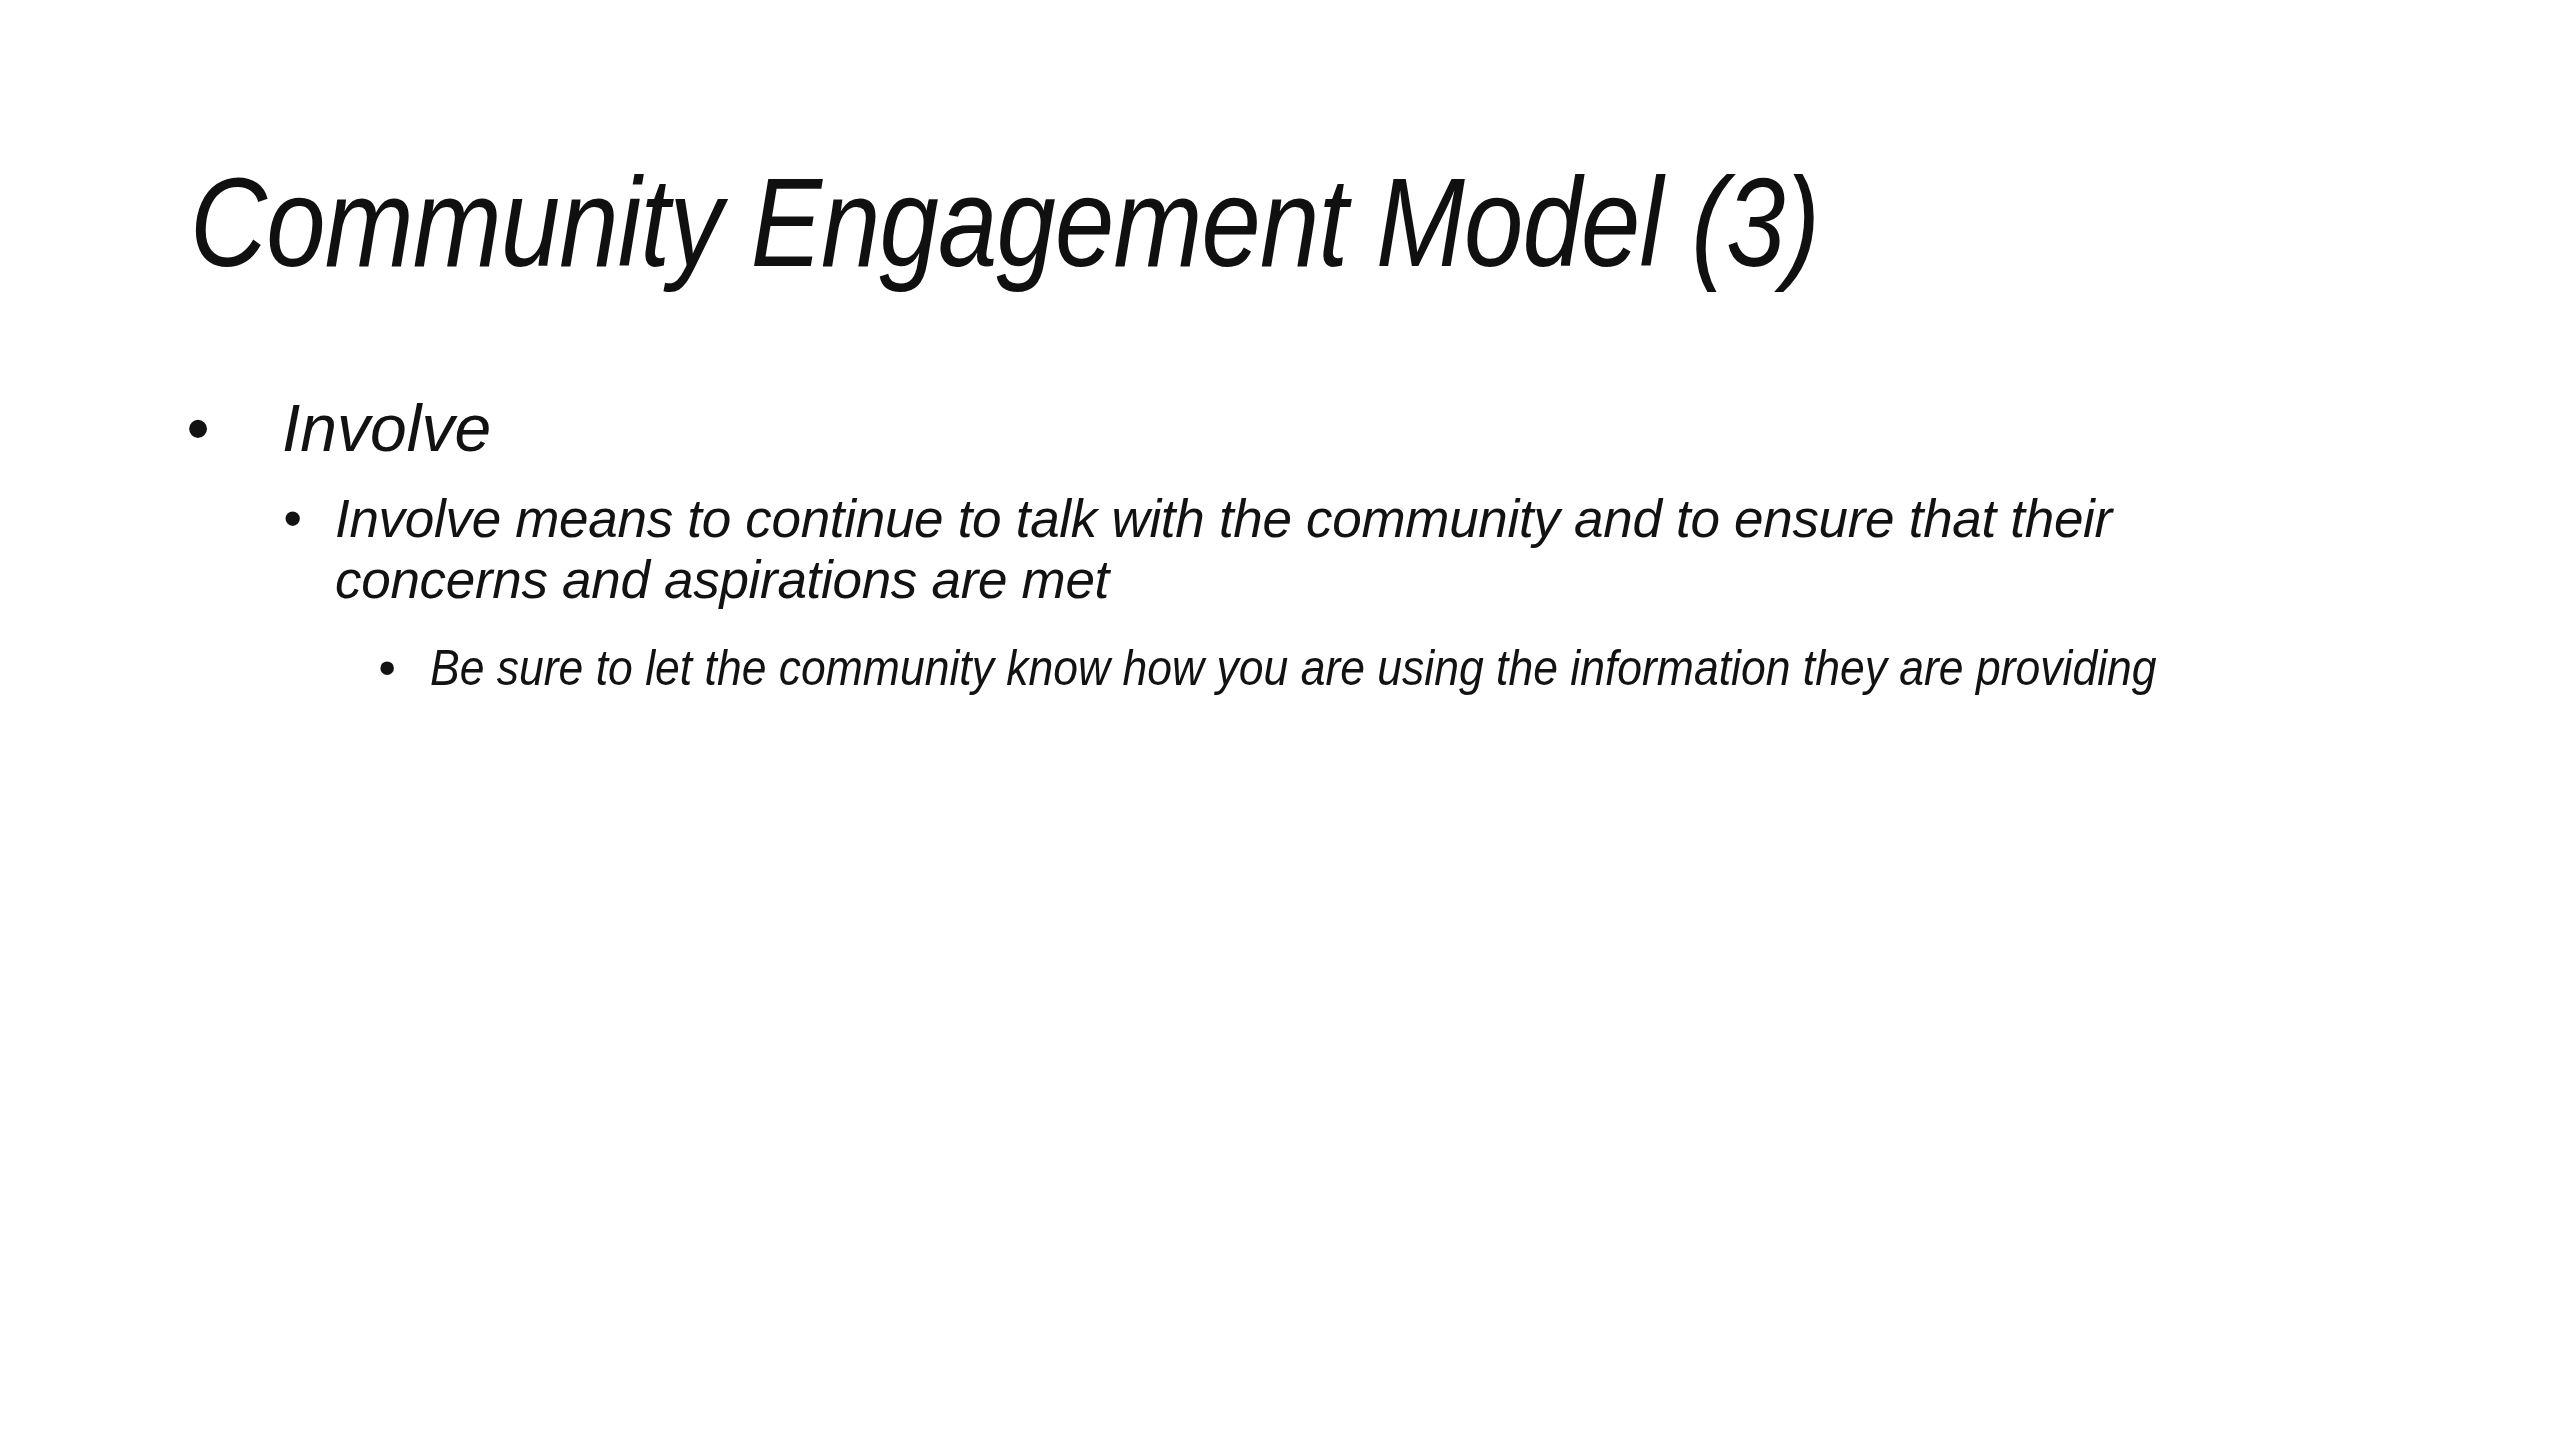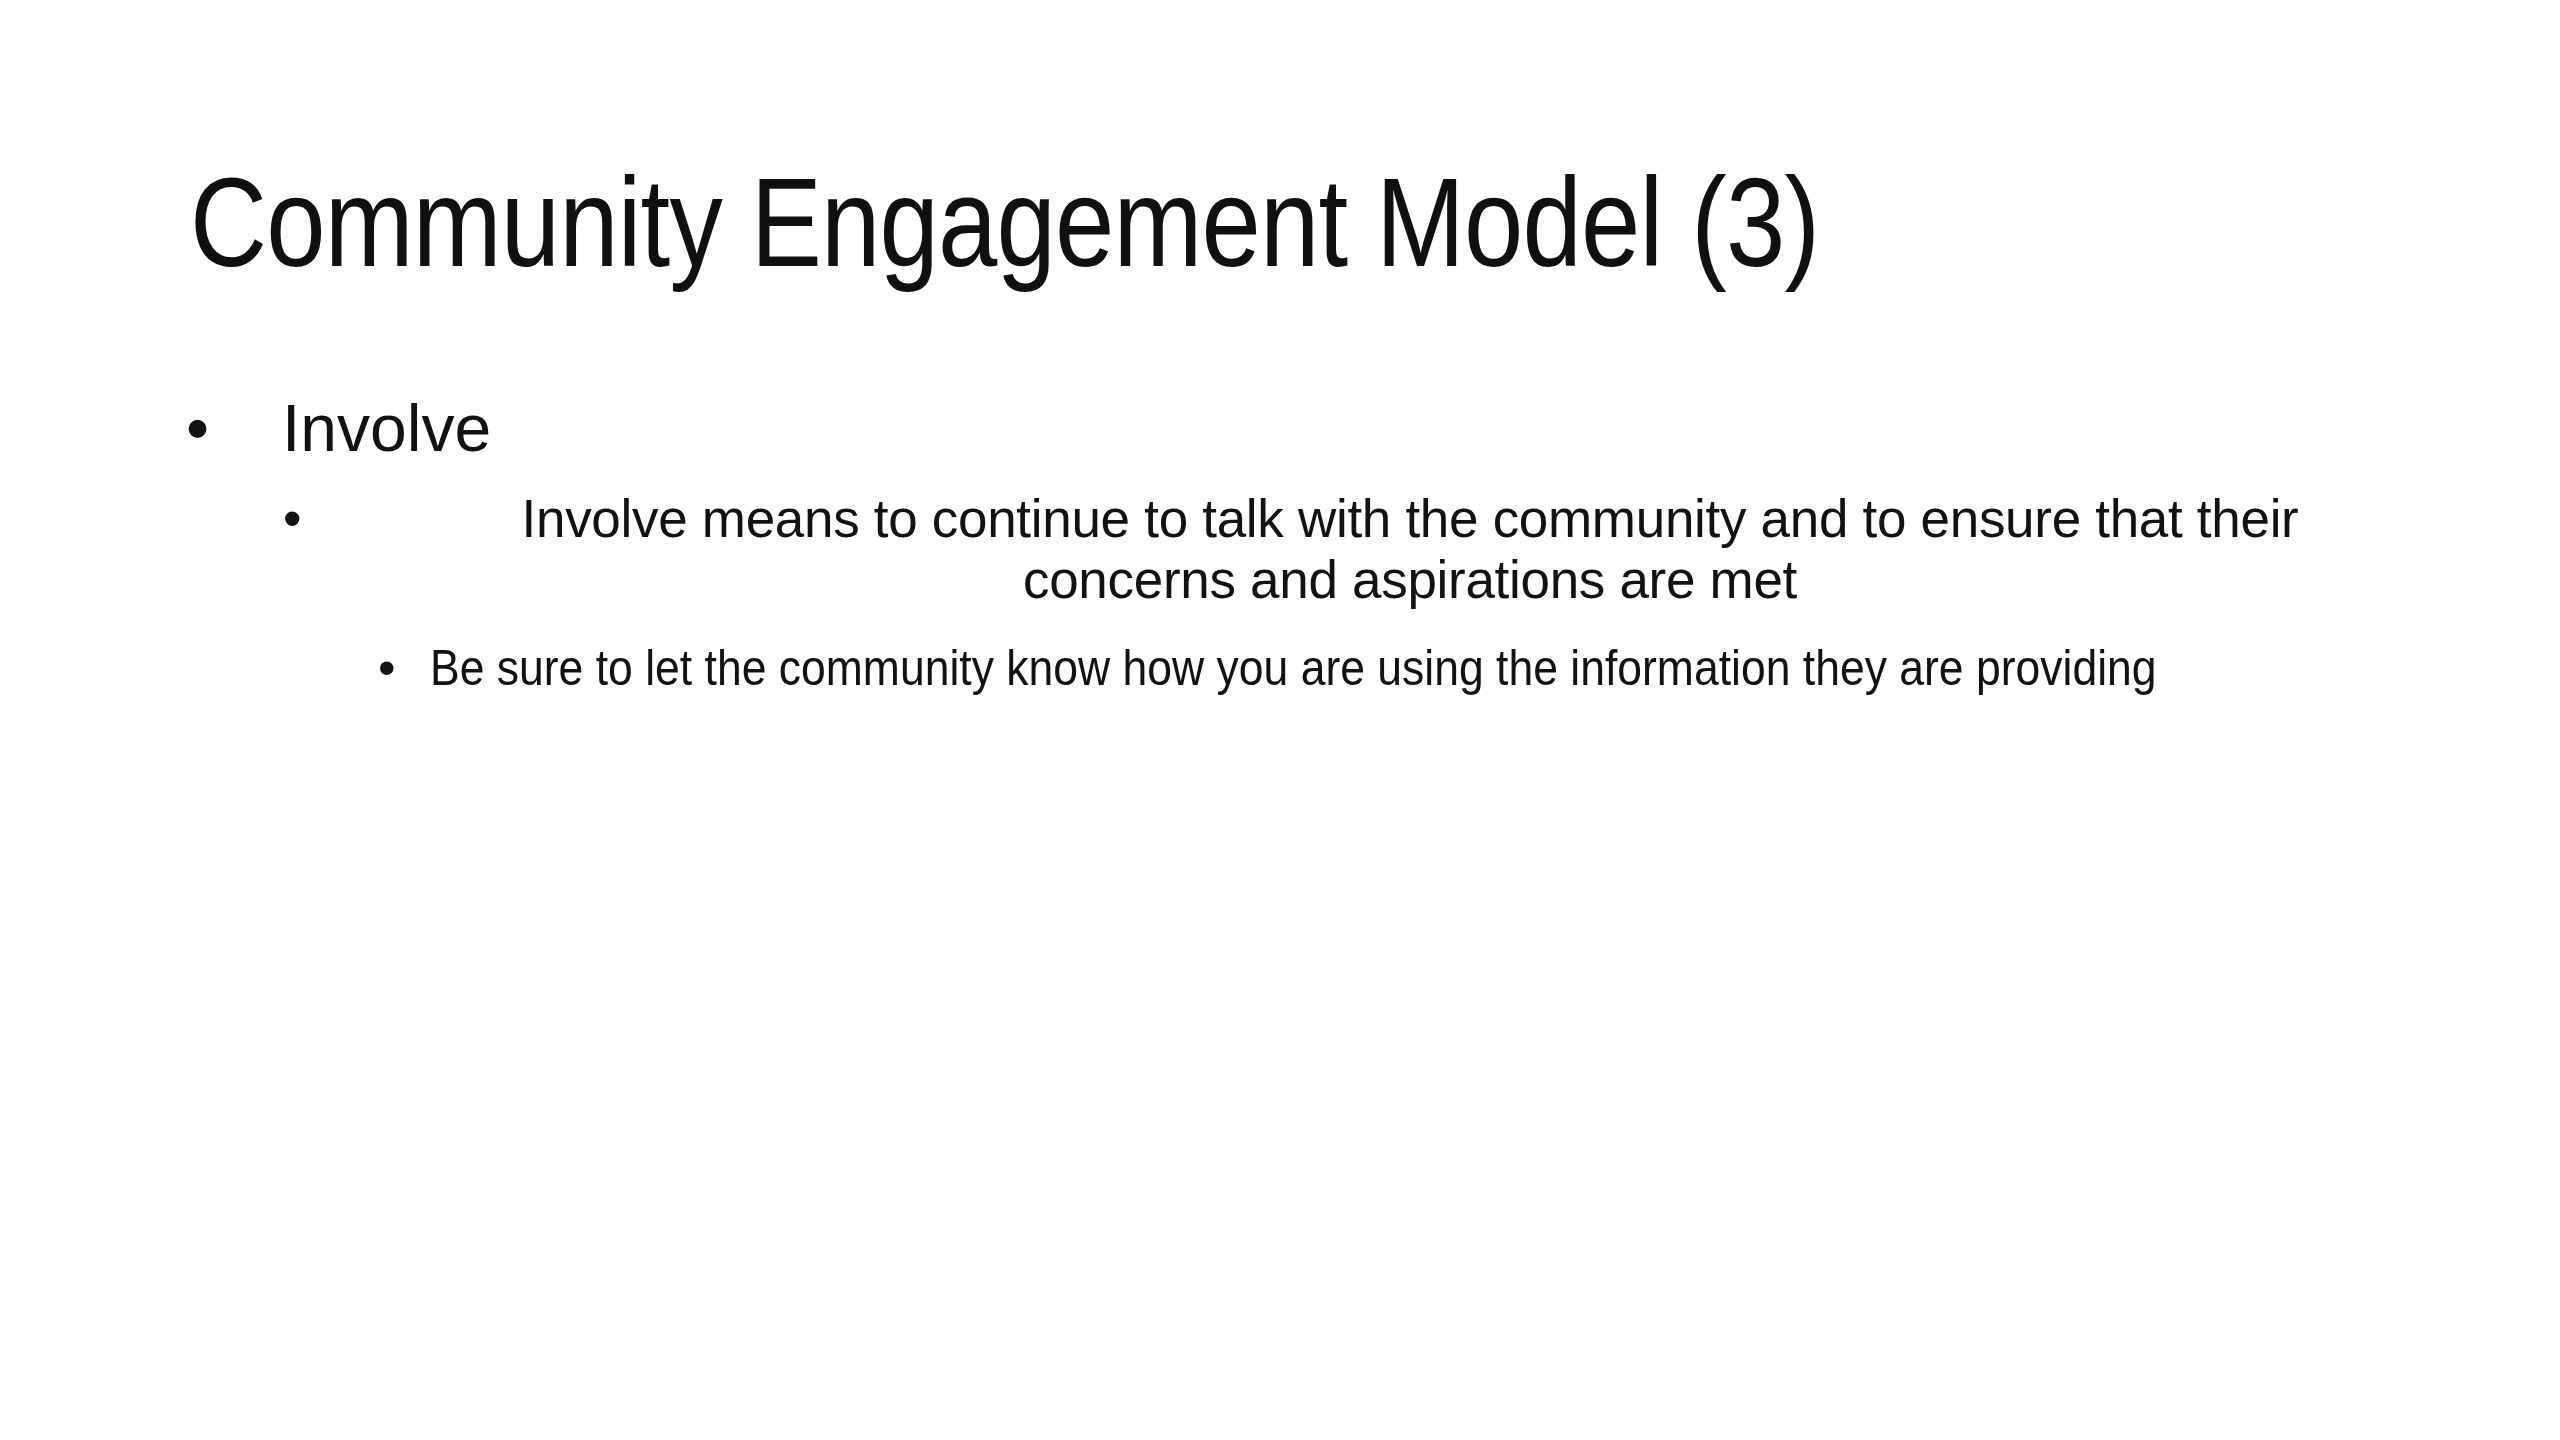--- a/index.html
+++ b/index.html
@@ -8,20 +8,21 @@
     background: #ffffff;
   }
   .slide {
     position: relative;
     width: 2560px;
     height: 1440px;
     background: #ffffff;
     overflow: hidden;
     font-family: "Liberation Sans", sans-serif;
     color: #121212;
+    font-style: italic;
   }
   .slide-title {
     position: absolute;
     left: 190px;
     top: 149px;
     font-size: 127px;
     font-weight: 300;
     letter-spacing: -1px;
     line-height: 146px;
     white-space: nowrap;
@@ -43,21 +44,21 @@
     top: 0;
     white-space: pre-line;
   }
   
   .row-l1 { top: 389px; font-size: 66px; line-height: 79px; }
   .row-l1 .marker { left: 186px; }
   .row-l1 .btext { left: 238px; width: 2200px; margin-left: 44px; }
   
   .row-l2 { top: 488px; font-size: 53px; line-height: 61px; }
   .row-l2 .marker { left: 283px; }
-  .row-l2 .btext { left: 335px; width: 2150px; letter-spacing: -0.3px; text-align: center; }
+  .row-l2 .btext { left: 335px; width: 2150px; letter-spacing: -0.3px; }
   
   .row-l3 { top: 640px; font-size: 50px; line-height: 56px; }
   .row-l3 .marker { left: 378px; }
   .row-l3 .btext {
     left: 430px;
     width: 2200px;
     transform: scaleX(0.89);
     transform-origin: 0 0;
     white-space: nowrap;
   }

